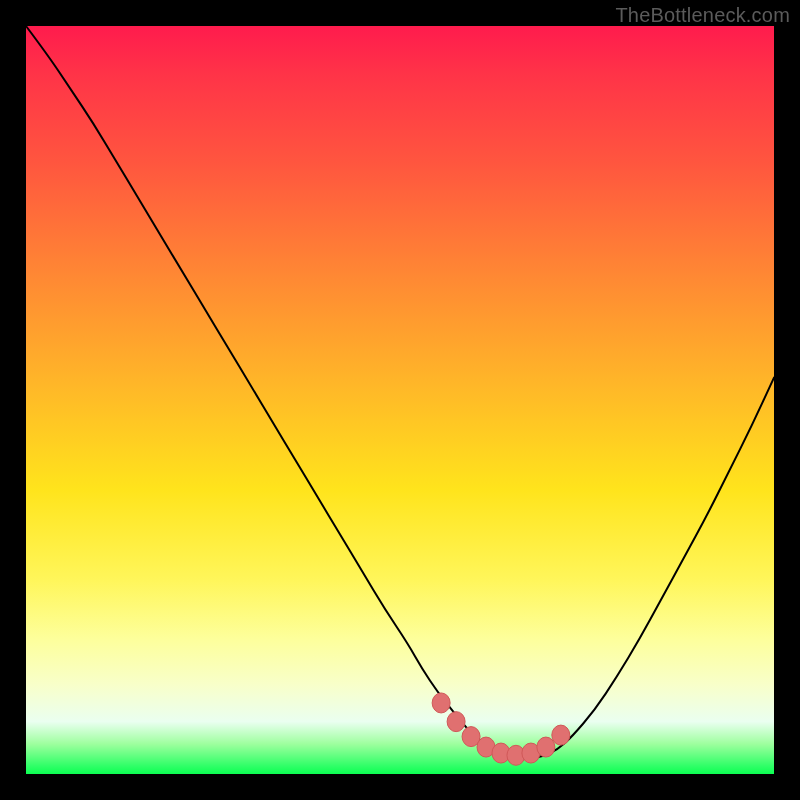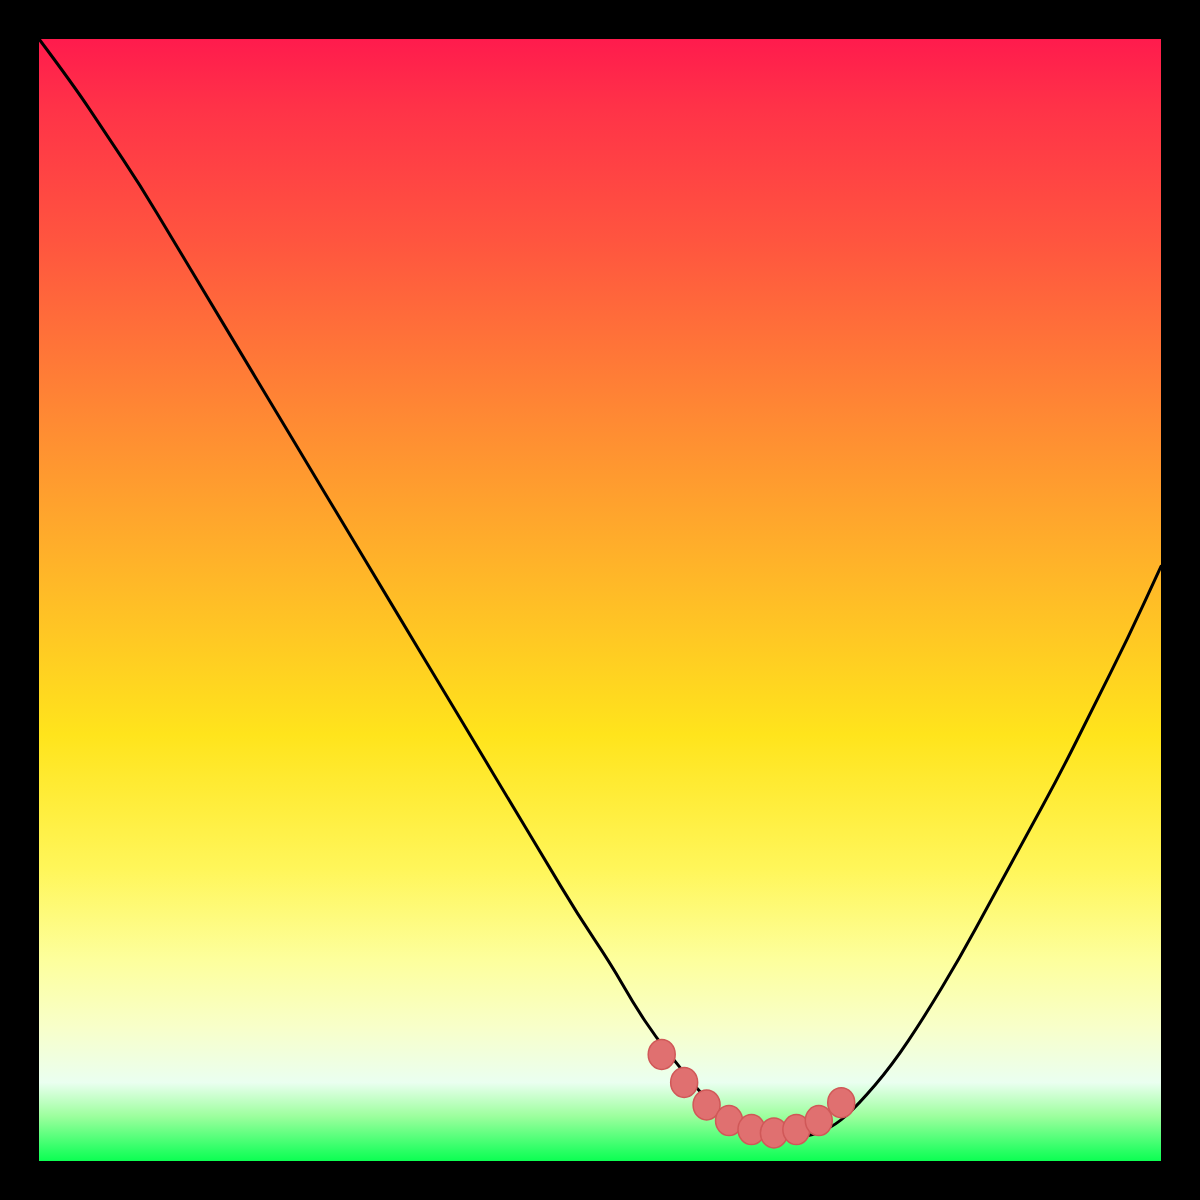--- a/index.html
+++ b/index.html
@@ -59,20 +59,21 @@
     width: 748px;
     height: 748px;
     overflow: visible;
   }
 </style>
 </head>
 <body>
 
 <div class="frame">
 
+  <div class="watermark">TheBottleneck.com</div>
 
   <div class="plot">
     <svg class="curve" viewBox="0 0 748 748" preserveAspectRatio="none">
       <path id="curve-path" fill="none" stroke="#000000" stroke-width="2" stroke-linecap="round" stroke-linejoin="round" d="M 0 0 Q 22.439999999999998 29.920000000000073 33.66 46.75 Q 44.879999999999995 63.57999999999993 56.099999999999994 80.40999999999997 Q 67.32 97.24000000000001 78.53999999999999 115.94 Q 89.75999999999999 134.64 100.97999999999999 153.33999999999997 Q 112.2 172.03999999999996 123.41999999999999 190.74 Q 134.64 209.44000000000005 145.85999999999999 228.14000000000001 Q 157.07999999999998 246.83999999999997 168.29999999999998 265.53999999999996 Q 179.51999999999998 284.24 190.74 302.94000000000005 Q 201.96 321.64000000000004 213.18 340.34000000000003 Q 224.4 359.03999999999996 235.62 377.74 Q 246.84 396.44 258.06 415.14 Q 269.28 433.84000000000003 280.5 452.54 Q 291.72 471.24 302.94 489.94 Q 314.15999999999997 508.64 325.38 527.3399999999999 Q 336.6 546.04 347.82 564.74 Q 359.03999999999996 583.44 370.26 600.27 Q 381.48 617.1 388.96000000000004 630.19 Q 396.44 643.28 403.92 654.5 Q 411.40000000000003 665.72 418.88 675.0699999999999 Q 426.35999999999996 684.42 433.84 693.77 Q 441.32 703.12 448.79999999999995 709.852 Q 456.28 716.584 463.76 721.0719999999999 Q 471.24 725.56 478.72 728.178 Q 486.2 730.796 493.68 731.918 Q 501.16 733.04 508.64 731.918 Q 516.12 730.796 523.5999999999999 727.4300000000001 Q 531.0799999999999 724.064 538.56 717.332 Q 546.04 710.6 557.26 697.51 Q 568.48 684.42 579.7 667.5899999999999 Q 590.9200000000001 650.76 602.1400000000001 632.06 Q 613.36 613.36 624.5799999999999 592.79 Q 635.8 572.22 647.02 551.6500000000001 Q 658.24 531.08 669.46 510.51 Q 680.6800000000001 489.94 691.9000000000001 467.5 Q 703.12 445.06 714.3399999999999 422.62 Q 725.56 400.18 736.78 375.87 T 748 351.56"></path>
       <g id="marker-group">
           <ellipse cx="415.14000000000004" cy="676.94" rx="9" ry="10" fill="#e07070" stroke="#d05858" stroke-width="1"></ellipse>
           <ellipse cx="430.09999999999997" cy="695.64" rx="9" ry="10" fill="#e07070" stroke="#d05858" stroke-width="1"></ellipse>
           <ellipse cx="445.06" cy="710.6" rx="9" ry="10" fill="#e07070" stroke="#d05858" stroke-width="1"></ellipse>
           <ellipse cx="460.02" cy="721.072" rx="9" ry="10" fill="#e07070" stroke="#d05858" stroke-width="1"></ellipse>
           <ellipse cx="474.98" cy="727.056" rx="9" ry="10" fill="#e07070" stroke="#d05858" stroke-width="1"></ellipse>

